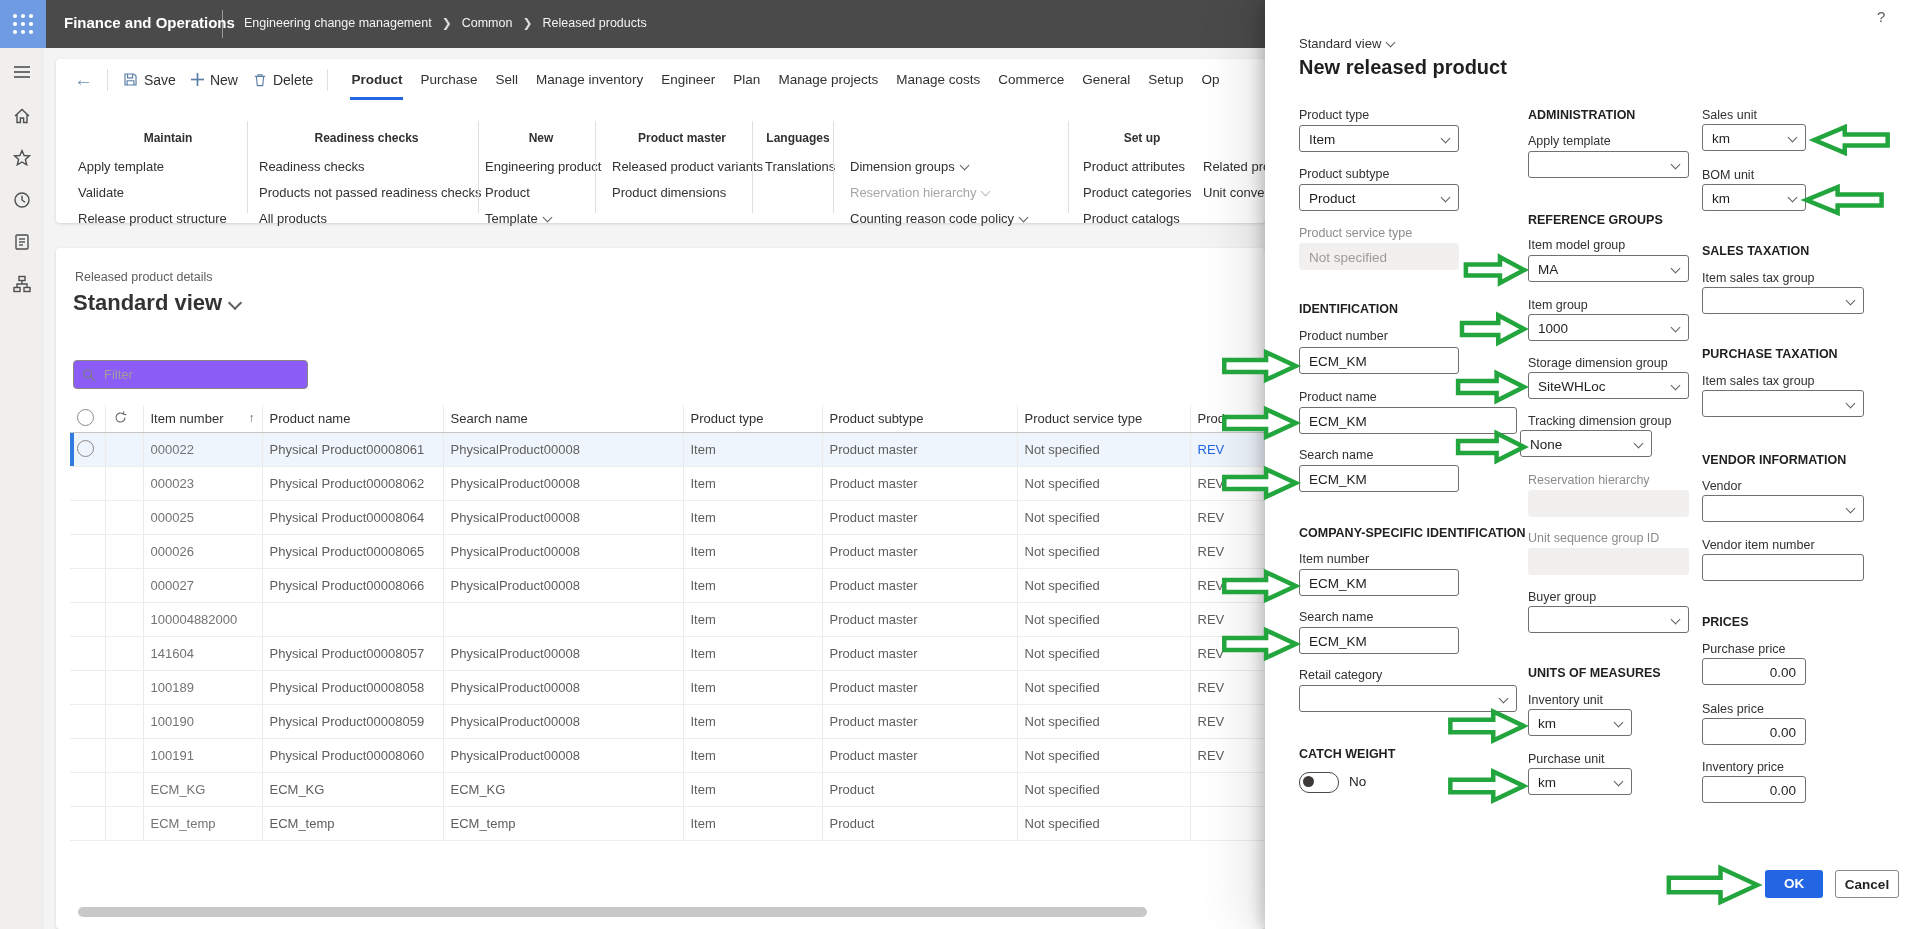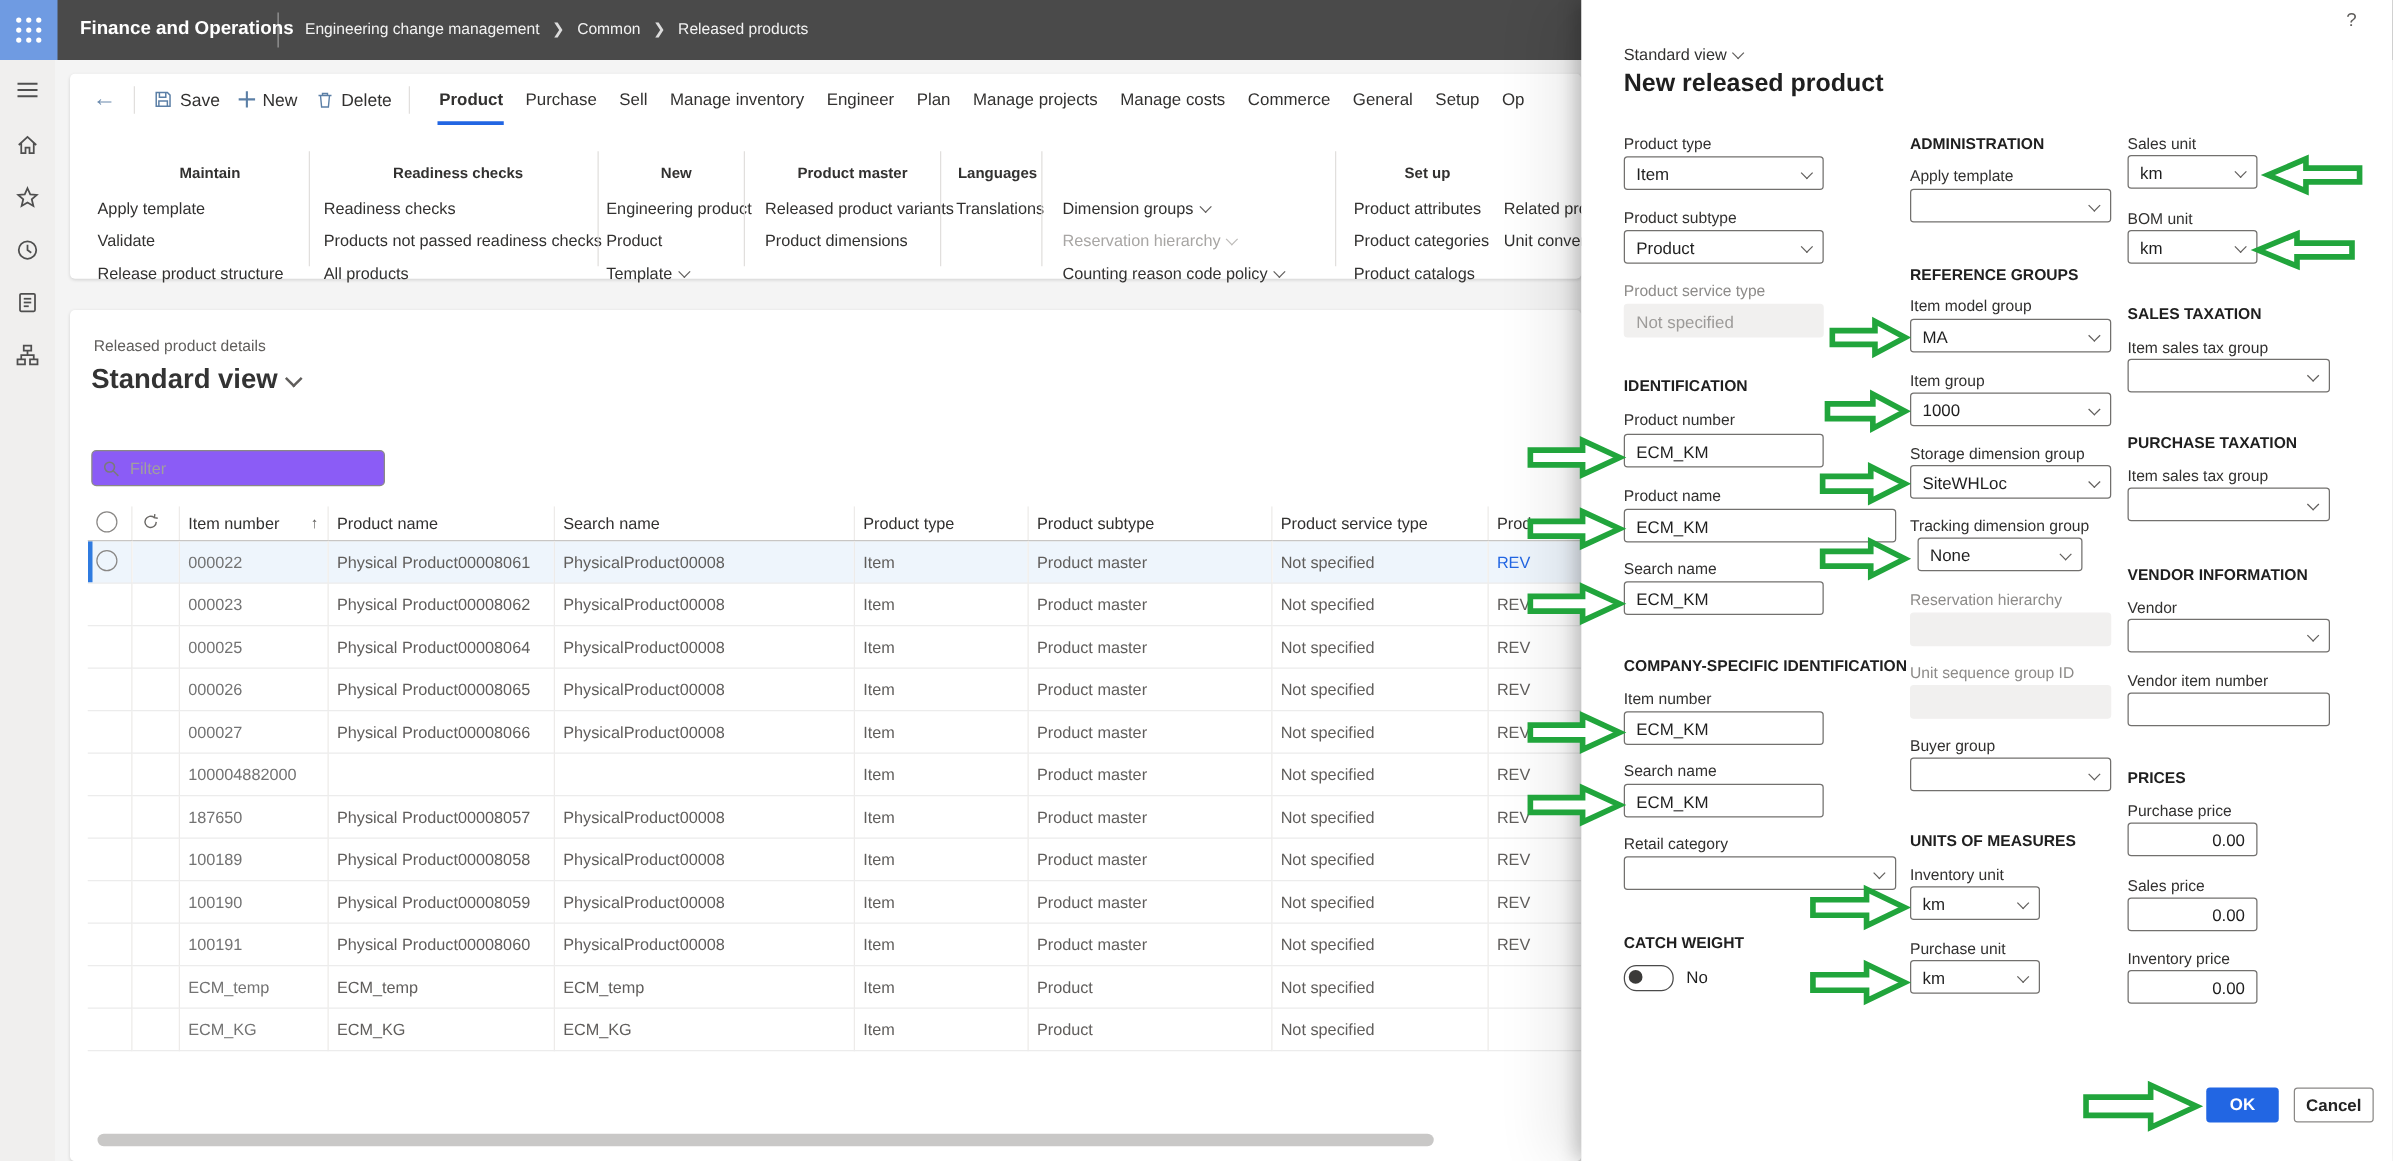--- a/index.html
+++ b/index.html
@@ -377,21 +377,21 @@
             <td></td>
             <td>Item</td>
             <td>Product master</td>
             <td>Not specified</td>
             <td class="rev">REV</td>
           </tr>
 
           <tr>
             <td></td>
             <td></td>
-            <td class="link">187650</td>
+            <td class="link">141604</td>
             <td>Physical Product00008057</td>
             <td>PhysicalProduct00008</td>
             <td>Item</td>
             <td>Product master</td>
             <td>Not specified</td>
             <td class="rev">REV</td>
           </tr>
 
           <tr>
             <td></td>
@@ -420,40 +420,40 @@
           <tr>
             <td></td>
             <td></td>
             <td class="link">100191</td>
             <td>Physical Product00008060</td>
             <td>PhysicalProduct00008</td>
             <td>Item</td>
             <td>Product master</td>
             <td>Not specified</td>
             <td class="rev">REV</td>
+          </tr>
+
+          <tr>
+            <td></td>
+            <td></td>
+            <td class="link">ECM_KG</td>
+            <td>ECM_KG</td>
+            <td>ECM_KG</td>
+            <td>Item</td>
+            <td>Product</td>
+            <td>Not specified</td>
+            <td class="rev"></td>
           </tr>
 
           <tr>
             <td></td>
             <td></td>
             <td class="link">ECM_temp</td>
             <td>ECM_temp</td>
             <td>ECM_temp</td>
-            <td>Item</td>
-            <td>Product</td>
-            <td>Not specified</td>
-            <td class="rev"></td>
-          </tr>
-
-          <tr>
-            <td></td>
-            <td></td>
-            <td class="link">ECM_KG</td>
-            <td>ECM_KG</td>
-            <td>ECM_KG</td>
             <td>Item</td>
             <td>Product</td>
             <td>Not specified</td>
             <td class="rev"></td>
           </tr>
 
 
         </tbody>
     </table>
   </div>
@@ -499,21 +499,21 @@
   <div class="pbox combo" style="left:263px;top:151px;width:161px"><span></span><span class="chev"></span></div>
 
   <div class="psec" style="left:263px;top:213px">REFERENCE GROUPS</div>
   <div class="plabel" style="left:263px;top:238px">Item model group</div>
   <div class="pbox combo blue" style="left:263px;top:255px;width:161px"><span>MA</span><span class="chev"></span></div>
   <div class="plabel" style="left:263px;top:298px">Item group</div>
   <div class="pbox combo blue" style="left:263px;top:314px;width:161px"><span>1000</span><span class="chev"></span></div>
   <div class="plabel" style="left:263px;top:356px">Storage dimension group</div>
   <div class="pbox combo blue" style="left:263px;top:372px;width:161px"><span>SiteWHLoc</span><span class="chev"></span></div>
   <div class="plabel" style="left:263px;top:414px">Tracking dimension group</div>
-  <div class="pbox combo blue" style="left:269px;top:430px;width:132px"><span>None</span><span class="chev"></span></div>
+  <div class="pbox combo blue" style="left:255px;top:430px;width:132px"><span>None</span><span class="chev"></span></div>
   <div class="plabel" style="left:263px;top:473px;color:#8d8b89">Reservation hierarchy</div>
   <div class="pbox dis" style="left:263px;top:490px;width:161px"></div>
   <div class="plabel" style="left:263px;top:531px;color:#8d8b89">Unit sequence group ID</div>
   <div class="pbox dis" style="left:263px;top:548px;width:161px"></div>
   <div class="plabel" style="left:263px;top:590px">Buyer group</div>
   <div class="pbox combo" style="left:263px;top:606px;width:161px"><span></span><span class="chev"></span></div>
 
   <div class="psec" style="left:263px;top:666px">UNITS OF MEASURES</div>
   <div class="plabel" style="left:263px;top:693px">Inventory unit</div>
   <div class="pbox combo" style="left:263px;top:709px;width:104px"><span>km</span><span class="chev"></span></div>

